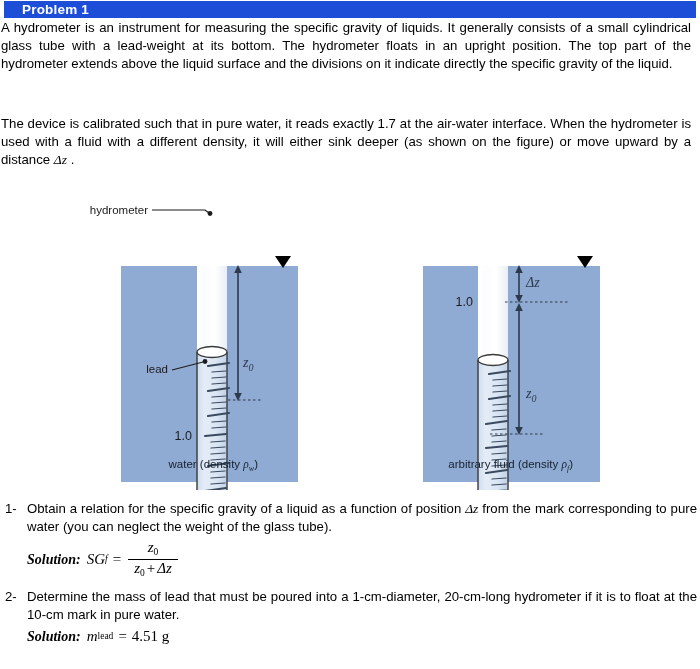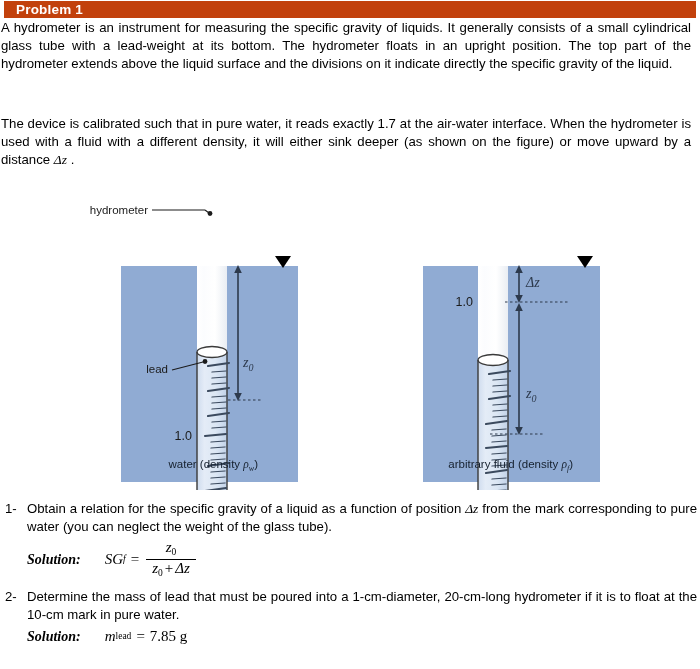--- a/index.html
+++ b/index.html
@@ -16,26 +16,26 @@
     overflow: hidden;
   }
 
   
   .problem-header {
     position: absolute;
     left: 4px;
     top: 1px;
     width: 692px;
     height: 17px;
-    background: #c2410c;
+    background: #1d4ed8;
     color: #ffffff;
     font-weight: bold;
     font-size: 13.5px;
     line-height: 17px;
-    padding-left: 12px;
+    padding-left: 18px;
     box-sizing: border-box;
     letter-spacing: 0.2px;
   }
 
   
   .para {
     position: absolute;
     left: 1px;
     width: 690px;
     font-size: 13.2px;
@@ -80,21 +80,20 @@
     text-align: justify;
     text-justify: inter-word;
   }
 
   .solution-row {
     margin-top: 5px;
     margin-left: 22px;
     display: flex;
     align-items: center;
     font-size: 13.5px;
-    gap: 18px;
   }
   .solution-label {
     font-weight: bold;
     font-style: italic;
     font-family: "Liberation Serif", serif;
     font-size: 14px;
     margin-right: 6px;
   }
   .math {
     font-family: "Liberation Serif", serif;
@@ -364,16 +363,16 @@
   <div class="qrow">
     <div class="qnum">2-</div>
     <div class="qtext">Determine the mass of lead that must be poured into a 1-cm-diameter, 20-cm-long hydrometer if it is to float at the 10-cm mark in pure water.</div>
   </div>
   <div class="solution-row">
     <span class="solution-label">Solution:</span>
     <span class="math">
       <span>m</span>
         <sub class="mn">lead</sub>
       <span class="up" style="margin:0 5px;">=</span>
-      <span class="up">7.85 g</span>
+      <span class="up">4.51 g</span>
     </span>
   </div>
 </div>
 
 </body></html>

